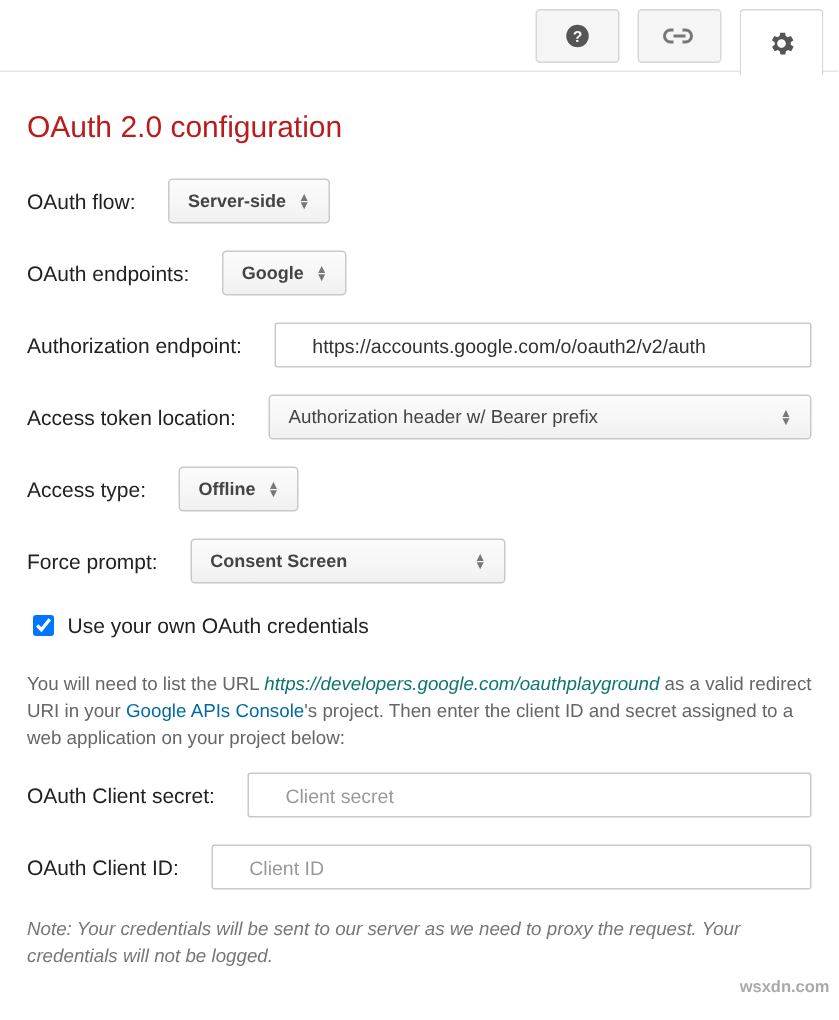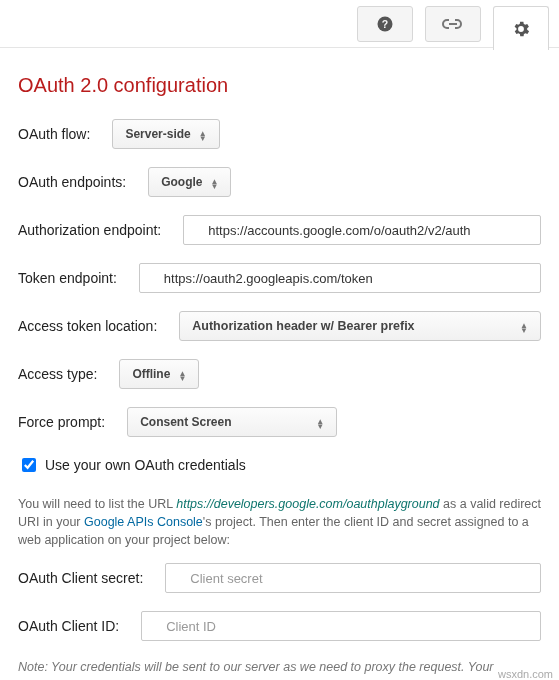--- a/index.html
+++ b/index.html
@@ -54,21 +54,21 @@
     gap: 22px;
     margin-bottom: 18px;
   }
   .label {
     font-size: 14px;
     color: #222;
     white-space: nowrap;
   }
   .select {
     display: inline-flex;
-    align-items: flex-end;
+    align-items: center;
     justify-content: center;
     gap: 8px;
     border: 1px solid #c9c9c9;
     border-radius: 3px;
     background: linear-gradient(#fcfcfc, #f1f1f1);
     padding: 7px 12px;
     font-size: 12px;
     font-weight: 700;
     color: #444;
     cursor: pointer;
@@ -88,21 +88,21 @@
     padding: 6px 24px;
     font-size: 13px;
     color: #333;
     height: 30px;
     background: #fff;
   }
   .textinput::placeholder { color: #999; }
   .wide-select {
     flex: 1;
     justify-content: space-between;
-    font-weight: 700;
+    font-weight: 400;
     font-size: 12.5px;
   }
   .checkbox-row {
     display: flex;
     align-items: center;
     gap: 6px;
     margin: 2px 0 20px 0;
     font-size: 14px;
   }
   .checkbox {
@@ -120,25 +120,26 @@
   .note .url-ital { font-style: italic; color: #0f766e; }
   .footnote {
     font-size: 12.5px;
     font-style: italic;
     color: #777;
     line-height: 1.4;
     margin-top: 10px;
   }
   .watermark {
     position: fixed;
-    bottom: 0;
+    bottom: 16px;
     right: 6px;
     font-size: 11px;
     color: #aaa;
     font-family: Arial, sans-serif;
+    font-weight: bold;
   }
   svg { display: block; }
 </style>
 </head>
 <body>
 
 <div class="topbar">
   <div class="topbtn">
     <span>
       <svg width="18" height="18" viewBox="0 0 24 24">
@@ -186,24 +187,20 @@
           <span>▼</span>
         </span>
     </div>
   </div>
 
   <div class="row">
     <span class="label">Authorization endpoint:</span>
     <input class="textinput" value="https://accounts.google.com/o/oauth2/v2/auth" style="">
   </div>
 
-  <div class="row">
-    <span class="label">Token endpoint:</span>
-    <input class="textinput" value="https://oauth2.googleapis.com/token" style="">
-  </div>
 
   <div class="row">
     <span class="label">Access token location:</span>
     <div class="select wide-select">
       <span>Authorization header w/ Bearer prefix</span>
       <span class="sort-arrows">
           <span>▲</span>
           <span>▼</span>
         </span>
     </div>

